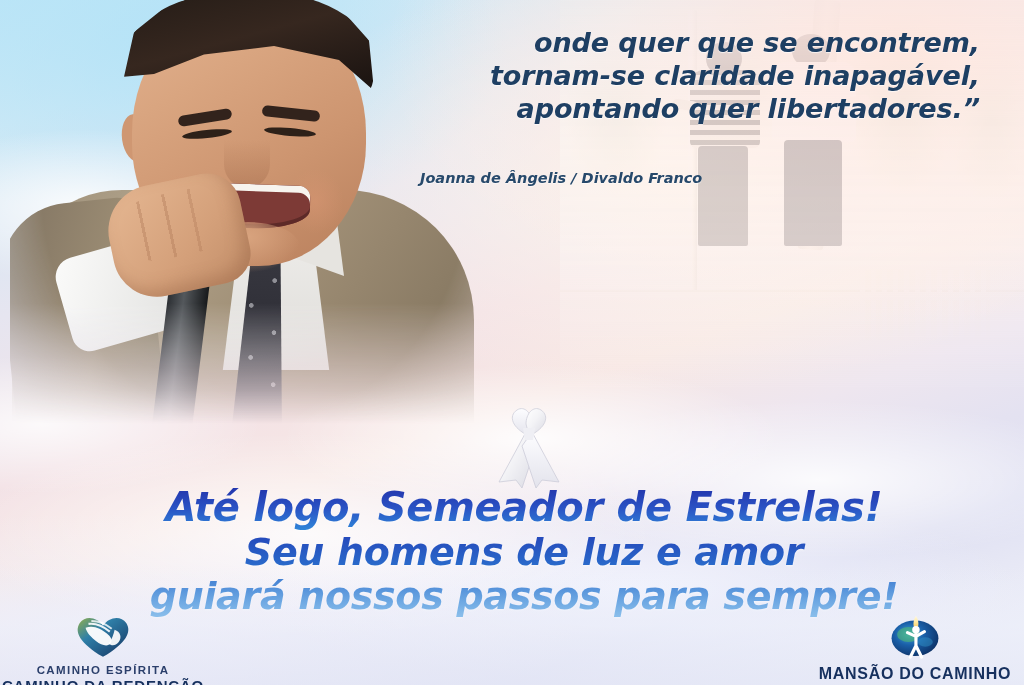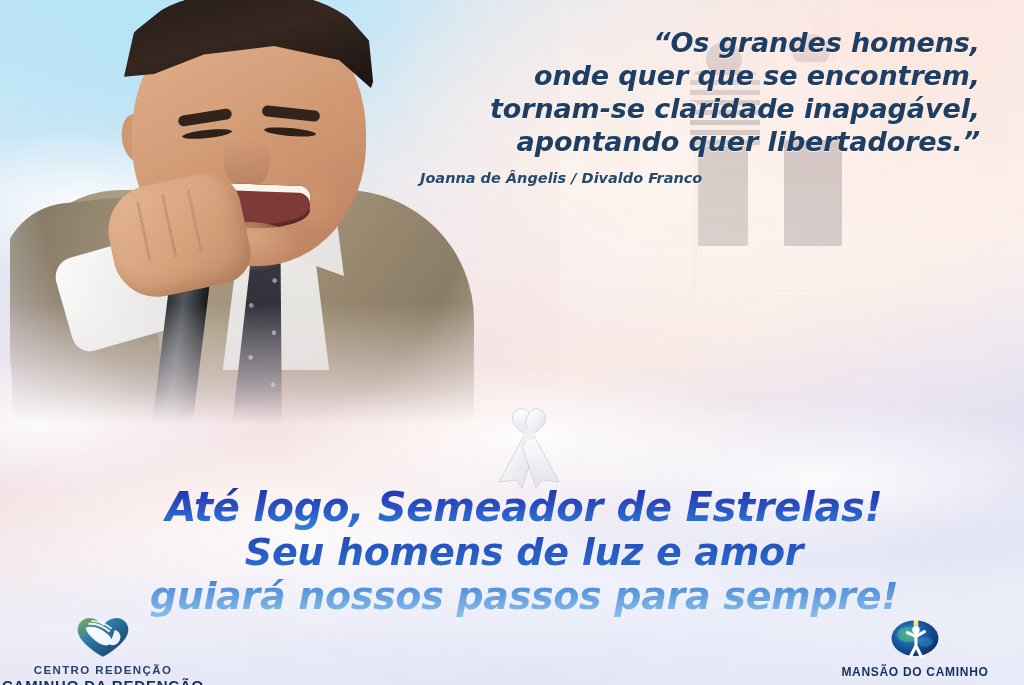--- a/index.html
+++ b/index.html
@@ -277,21 +277,21 @@
   .logo-l1{
     font-family:"Liberation Sans", sans-serif; font-weight:bold;
     font-size:11.5px; letter-spacing:1.4px; color:#2b3f6b; margin-top:1px;
   }
   .logo-l2{
     font-family:"Liberation Sans", sans-serif; font-weight:bold;
     font-size:15px; letter-spacing:.8px; color:#16305e; margin-top:1px;
   }
   .logo-r1{
     font-family:"Liberation Sans", sans-serif; font-weight:bold;
-    font-size:12px; letter-spacing:.7px; color:#16305e; margin-top:2px;
+    font-size:16px; letter-spacing:.7px; color:#16305e; margin-top:2px;
   }
 
   .bottom-wash{
     position:absolute; left:0; right:0; bottom:0; height:120px;
     background:linear-gradient(to bottom, rgba(255,255,255,0), rgba(236,239,250,.55) 50%, rgba(228,231,246,.75));
     pointer-events:none;
   }
 </style>
 </head>
 <body>
@@ -345,21 +345,20 @@
     <div class="p-hair"></div>
     <div class="p-cuff"></div>
     <div class="p-mic">
       <div class="ball"></div>
       <div class="body"></div>
     </div>
     <div class="p-hand"></div>
   </div>
 
   <div class="quote">
-    <span class="ql">“Os grandes homens,</span>
     <span class="ql">onde quer que se encontrem,</span>
     <span class="ql">tornam-se claridade inapagável,</span>
     <span class="ql">apontando quer libertadores.”</span>
   </div>
   <div class="quote-credit">Joanna de Ângelis / Divaldo Franco</div>
 
   <div class="ribbon">
     <svg viewBox="0 0 74 82" width="74" height="82" aria-hidden="true">
       <defs>
         <linearGradient id="rg" x1="0" y1="0" x2="1" y2="1">
@@ -398,21 +397,21 @@
             <stop offset="100%" stop-color="#14325f"></stop>
           </linearGradient>
         </defs>
         <path d="M32 44 C 8 30, 2 18, 8 9 C 14 1, 26 3, 32 12 C 38 3, 50 1, 56 9 C 62 18, 56 30, 32 44 Z" fill="url(#hg)"></path>
         <path d="M14 14 C 22 11, 30 15, 36 20 C 40 23, 42 27, 40 30 C 37 34, 30 32, 25 28 C 20 24, 15 19, 14 14 Z" fill="#ffffff" opacity="0.95"></path>
         <path d="M17 10 C 25 9, 33 13, 39 18" stroke="#ffffff" stroke-width="2.2" fill="none" opacity="0.9"></path>
         <path d="M20 7 C 28 7, 35 10, 41 15" stroke="#ffffff" stroke-width="2" fill="none" opacity="0.8"></path>
         <path d="M44 16 C 50 18, 52 24, 48 29 C 45 33, 40 33, 38 30 C 41 26, 43 21, 44 16 Z" fill="#ffffff" opacity="0.92"></path>
       </svg>
     </span>
-    <div class="logo-l1">CENTRO REDENÇÃO</div>
+    <div class="logo-l1">CAMINHO ESPÍRITA</div>
     <div class="logo-l2">CAMINHO DA REDENÇÃO</div>
   </div>
 
   <div class="logo-right">
     <span class="logo-mark">
       <svg viewBox="0 0 64 52" width="60" height="49" aria-hidden="true">
         <defs>
           <radialGradient id="gg" cx="38%" cy="38%" r="70%">
             <stop offset="0%" stop-color="#3fa9d6"></stop>
             <stop offset="45%" stop-color="#1a5fa8"></stop>

